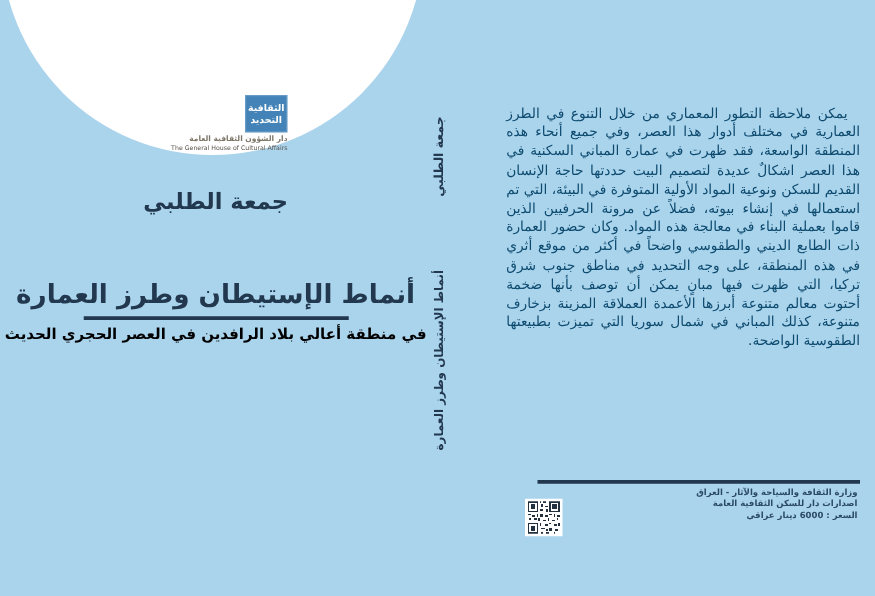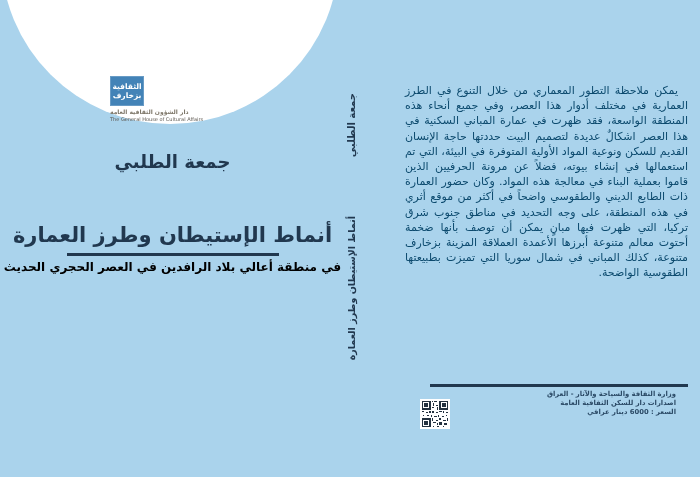--- a/index.html
+++ b/index.html
@@ -8,21 +8,21 @@
     background:#aad3ec;
     font-family:"DejaVu Sans",sans-serif;
   }
   
   .disc{
     position:absolute;left:1px;top:-214px;width:338px;height:338px;
     border-radius:50%;background:#ffffff;
   }
   
   .logo{
-    position:absolute;left:110px;top:74px;width:120px;text-align:left;
+    position:absolute;left:110px;top:74px;width:120px;text-align:right;
   }
   .stamp{
     display:inline-flex;flex-direction:column;align-items:center;justify-content:center;
     width:34px;height:30px;background:#4383b7;color:#ffffff;
     font-size:7.5px;font-weight:bold;line-height:1.25;
     box-shadow:inset 0 0 0 1px #ffffff33;
   }
   .logo-ar{margin-top:2px;font-size:6px;font-weight:bold;color:#7d7668;line-height:1.2;direction:rtl;}
   .logo-en{font-size:5px;color:#5a554d;line-height:1.3;}
   
@@ -60,35 +60,35 @@
   }
   .back-rule{
     position:absolute;left:430px;top:384px;width:258px;height:3px;background:#21384f;
   }
   .qr{
     position:absolute;left:420px;top:399px;width:30px;height:30px;
     background:#ffffff;box-sizing:border-box;padding:2px;
   }
   .qr svg{display:block;width:26px;height:26px;}
   .imprint{
-    position:absolute;right:24px;top:390px;direction:rtl;
+    position:absolute;right:14px;top:390px;direction:rtl;
     font-size:6.8px;line-height:9px;font-weight:bold;color:#2b4a66;
   }
 </style>
 </head>
 <body>
 
 <div class="stage">
 
   <div class="disc"></div>
 
   <div class="logo">
     <div class="stamp">
       <span>الثقافية</span>
-      <span>بزخارف</span>
+      <span>التحديد</span>
     </div>
     <div class="logo-ar">دار الشؤون الثقافية العامة</div>
     <div class="logo-en">The General House of Cultural Affairs</div>
   </div>
 
   <div class="author">جمعة الطلبي</div>
 
   <div class="title">أنماط الإستيطان وطرز العمارة</div>
   <div class="title-rule"></div>
   <div class="subtitle">في منطقة أعالي بلاد الرافدين في العصر الحجري الحديث</div>

